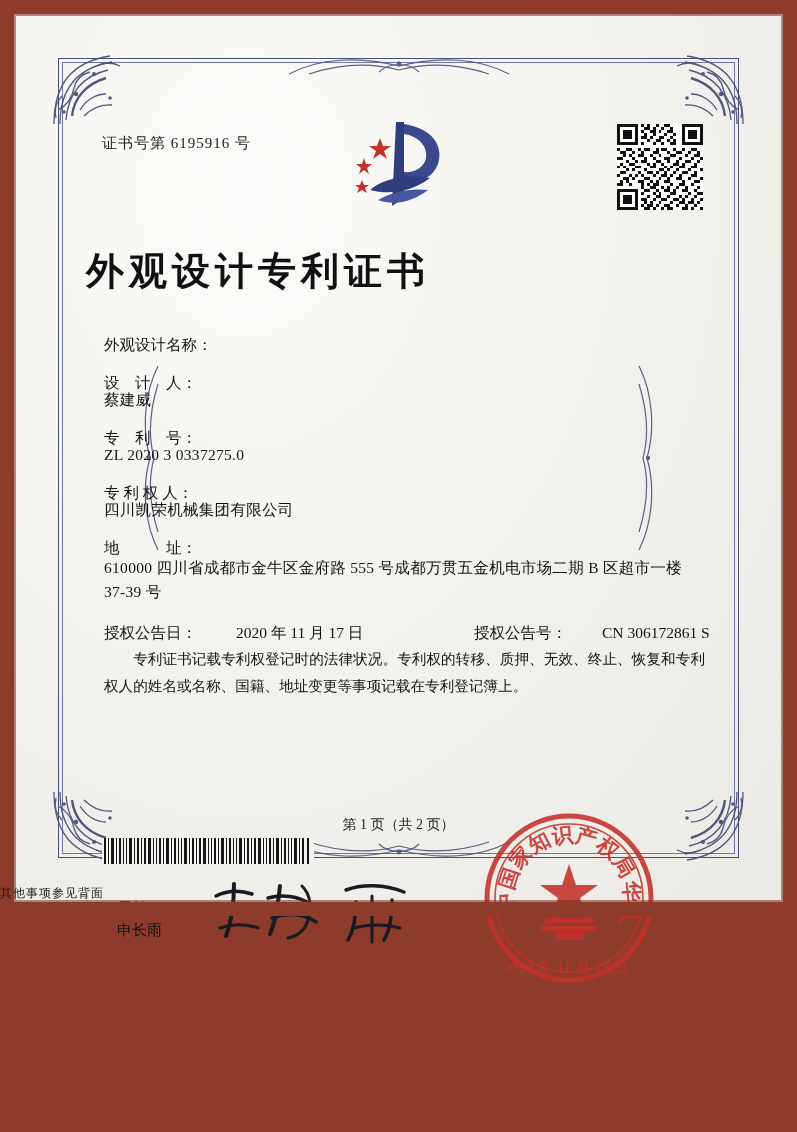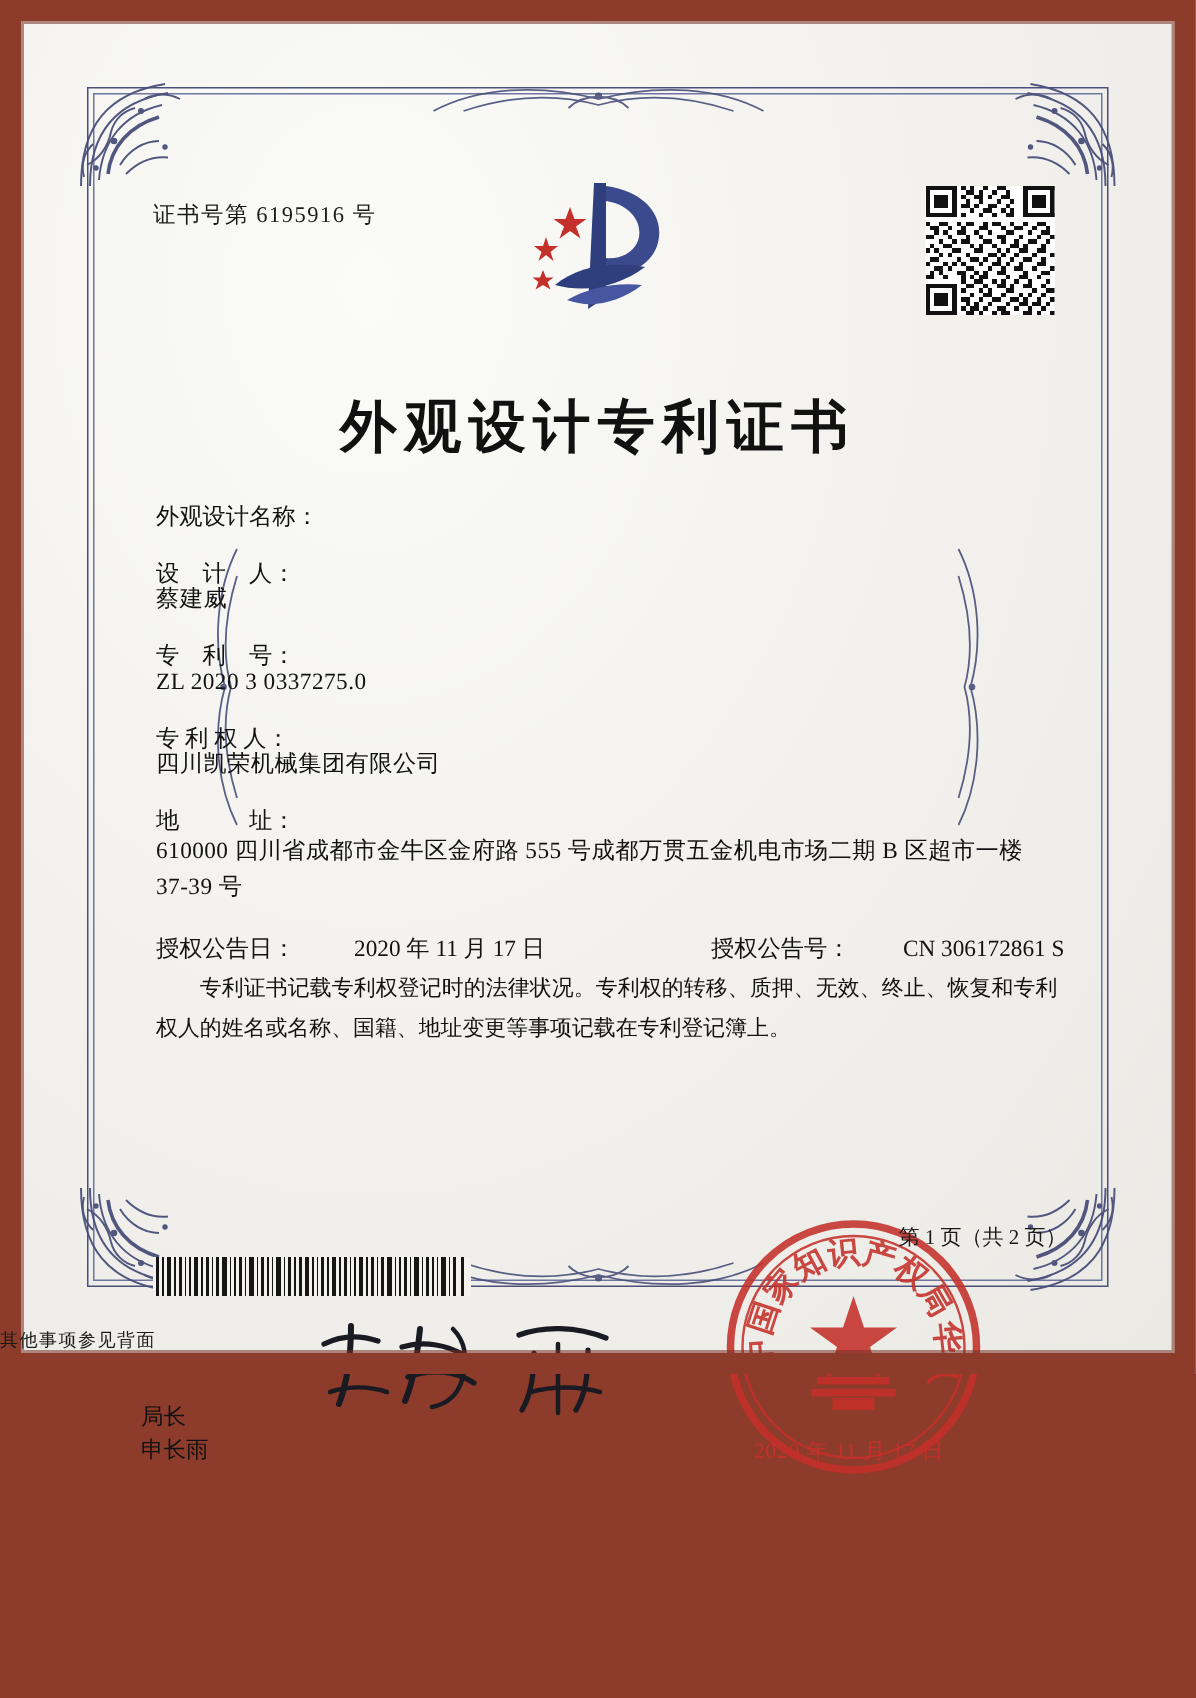--- a/index.html
+++ b/index.html
@@ -114,22 +114,22 @@
     top: 38px;
     width: 86px;
     height: 86px;
     background: #fff;
   }
 
   .title {
     position: absolute;
     left: 0;
     right: 0;
-    top: 173px;
-    text-align: center;
+    top: 160px;
+    text-align: left;
     font-size: 38px;
     font-weight: bold;
     letter-spacing: 5px;
     color: #111;
     font-family: "Liberation Serif", serif;
   }
 
   .fields {
     position: absolute;
     left: 18px;
@@ -189,26 +189,25 @@
   .barcode {
     position: absolute;
     left: 16px;
     top: 752px;
     width: 212px;
     height: 26px;
   }
 
   .sign-block {
     position: absolute;
-    left: 8px;
+    left: 31px;
     top: 812px;
     font-size: 15px;
     color: #111;
     line-height: 1.45;
-    margin-top: 37px;
   }
 
   .signature {
     position: absolute;
     left: 120px;
     top: 790px;
     width: 240px;
     height: 70px;
     color: #14141e;
   }
@@ -229,21 +228,21 @@
     font-size: 14.5px;
     color: #c4302a;
     letter-spacing: 0.5px;
   }
 
   .page-num {
     position: absolute;
     left: 0;
     right: 0;
     bottom: 6px;
-    text-align: right;
+    text-align: center;
     font-size: 14px;
     color: #1a1a1a;
   }
 
   .footer-note {
     position: absolute;
     left: 0;
     right: 0;
     bottom: 14px;
     text-align: left;

